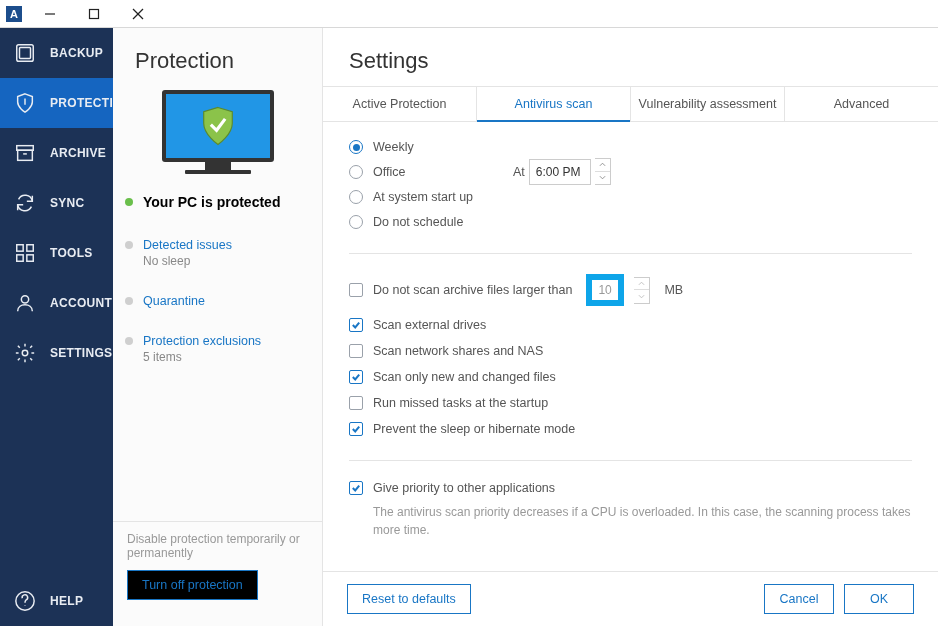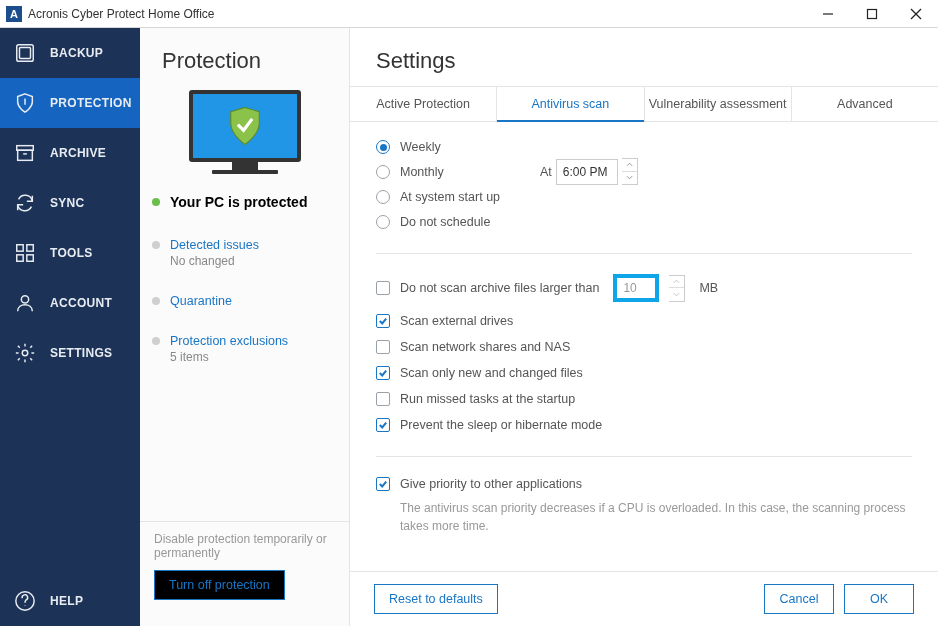--- a/index.html
+++ b/index.html
@@ -5,21 +5,21 @@
 * { box-sizing: border-box; margin: 0; padding: 0; font-family: "Segoe UI", Arial, sans-serif; }
 body { width: 938px; height: 626px; display: flex; flex-direction: column; background: #fff; overflow: hidden; }
 .titlebar { height: 28px; display: flex; align-items: center; border-bottom: 1px solid #d8d8d8; padding-left: 6px; }
 .titlebar .logo { width: 16px; height: 16px; background: #1c4d8c; display: flex; align-items: center; justify-content: center; color: #fff; font-size: 11px; font-weight: bold; margin-right: 6px; }
 .titlebar .title { font-size: 12px; color: #333; flex: 1; }
 .titlebar .winbtn { width: 44px; height: 28px; display: flex; align-items: center; justify-content: center; color: #222; }
 .titlebar .winbtn svg { width: 12px; height: 12px; }
 
 .main { flex: 1; display: flex; min-height: 0; }
 
-.sidebar { width: 140px; background: #1c3256; display: flex; flex-direction: column; color: #e8ecf2; }
+.sidebar { width: 113px; background: #1c3256; display: flex; flex-direction: column; color: #e8ecf2; }
 .sidebar .nav-item { display: flex; align-items: center; height: 50px; padding-left: 14px; gap: 14px; font-size: 12px; font-weight: 600; letter-spacing: 0.3px; cursor: pointer; }
 .sidebar .nav-item.active { background: #1565c0; }
 .sidebar .nav-icon { width: 22px; height: 22px; display: flex; align-items: center; justify-content: center; }
 .sidebar .nav-icon svg { width: 22px; height: 22px; stroke: #e8ecf2; fill: none; stroke-width: 1.6; }
 .sidebar .spacer { flex: 1; }
 
 .protection-panel { width: 210px; background: #fbfbfb; border-right: 1px solid #e4e4e4; padding: 20px 0 16px 0; display: flex; flex-direction: column; }
 .protection-panel h2 { font-size: 22px; font-weight: 400; color: #333; padding: 0 22px 10px; }
 .monitor-wrap { display: flex; justify-content: center; padding: 6px 0 12px; }
 .monitor { position: relative; width: 112px; }
@@ -69,35 +69,34 @@
 .spinner svg { width: 7px; height: 5px; }
 
 .hdivider { height: 1px; background: #e4e4e4; margin: 24px 0 20px; }
 
 .check-row { display: flex; align-items: center; gap: 10px; margin-bottom: 12px; }
 .checkbox { width: 14px; height: 14px; border: 1.5px solid #9aa1aa; border-radius: 2px; display: flex; align-items: center; justify-content: center; flex-shrink: 0; }
 .checkbox.checked { border-color: #1976c5; }
 .checkbox.checked svg { width: 10px; height: 8px; }
 .checkbox.checked svg path { stroke: #1976c5; stroke-width: 2.5; fill: none; }
 .check-row .txt { color: #555; }
-.num-input { border: 4px solid #0ea5e9; padding: 3px 6px; width: 46px; font-size: 12px; color: #999; margin-left: 4px; }
+.num-input { border: 6px solid #0ea5e9; padding: 3px 6px; width: 38px; font-size: 12px; color: #999; margin-left: 4px; }
 .unit { color: #555; margin-left: 4px; }
 .indent-desc { color: #999; font-size: 12px; padding-left: 24px; margin-top: -4px; line-height: 1.5; }
 
 .footer { border-top: 1px solid #e4e4e4; padding: 12px 24px; display: flex; align-items: center; gap: 10px; }
 .footer .spacer2 { flex: 1; }
 .btn { border: 1px solid #1976c5; background: #fff; color: #1976c5; font-size: 12.5px; padding: 7px 0; min-width: 70px; text-align: center; cursor: pointer; }
 .btn.reset { padding: 7px 14px; }
 </style>
 </head>
 <body>
 
 <div class="titlebar">
   <div class="logo">A</div>
-  <div class="title">Acronis Cyber Protect Home Office</div>
   <div class="winbtn">
       <svg viewBox="0 0 12 12">
         <line x1="1" y1="6" x2="11" y2="6" stroke="#222" stroke-width="1.2"></line>
       </svg>
     </div>
   <div class="winbtn">
       <svg viewBox="0 0 12 12">
         <rect x="1.5" y="1.5" width="9" height="9" fill="none" stroke="#222" stroke-width="1.2"></rect>
       </svg>
     </div>
@@ -209,21 +208,21 @@
     <div class="pc-status">
       <div class="dot"></div>
       <div class="txt">Your PC is protected</div>
     </div>
 
     <div class="pp-group">
       <div class="pp-row">
           <div class="pp-bullet"></div>
           <div class="pp-link">Detected issues</div>
         </div>
-      <div class="pp-sub">No changed</div>
+      <div class="pp-sub">No sleep</div>
     </div>
     <div class="pp-divider"></div>
     <div class="pp-group">
       <div class="pp-row">
           <div class="pp-bullet"></div>
           <div class="pp-link">Quarantine</div>
         </div>
     </div>
     <div class="pp-divider"></div>
     <div class="pp-group">
@@ -252,21 +251,21 @@
     <div class="settings-body">
 
       <div class="radio-row">
         <div class="radio-list">
           <div class="radio-opt">
             <div class="radio checked"></div>
             <span>Weekly</span>
           </div>
           <div class="radio-opt">
             <div class="radio"></div>
-            <span>Monthly</span>
+            <span>Office</span>
           </div>
           <div class="radio-opt">
             <div class="radio"></div>
             <span>At system start up</span>
           </div>
           <div class="radio-opt">
             <div class="radio"></div>
             <span>Do not schedule</span>
           </div>
         </div>

